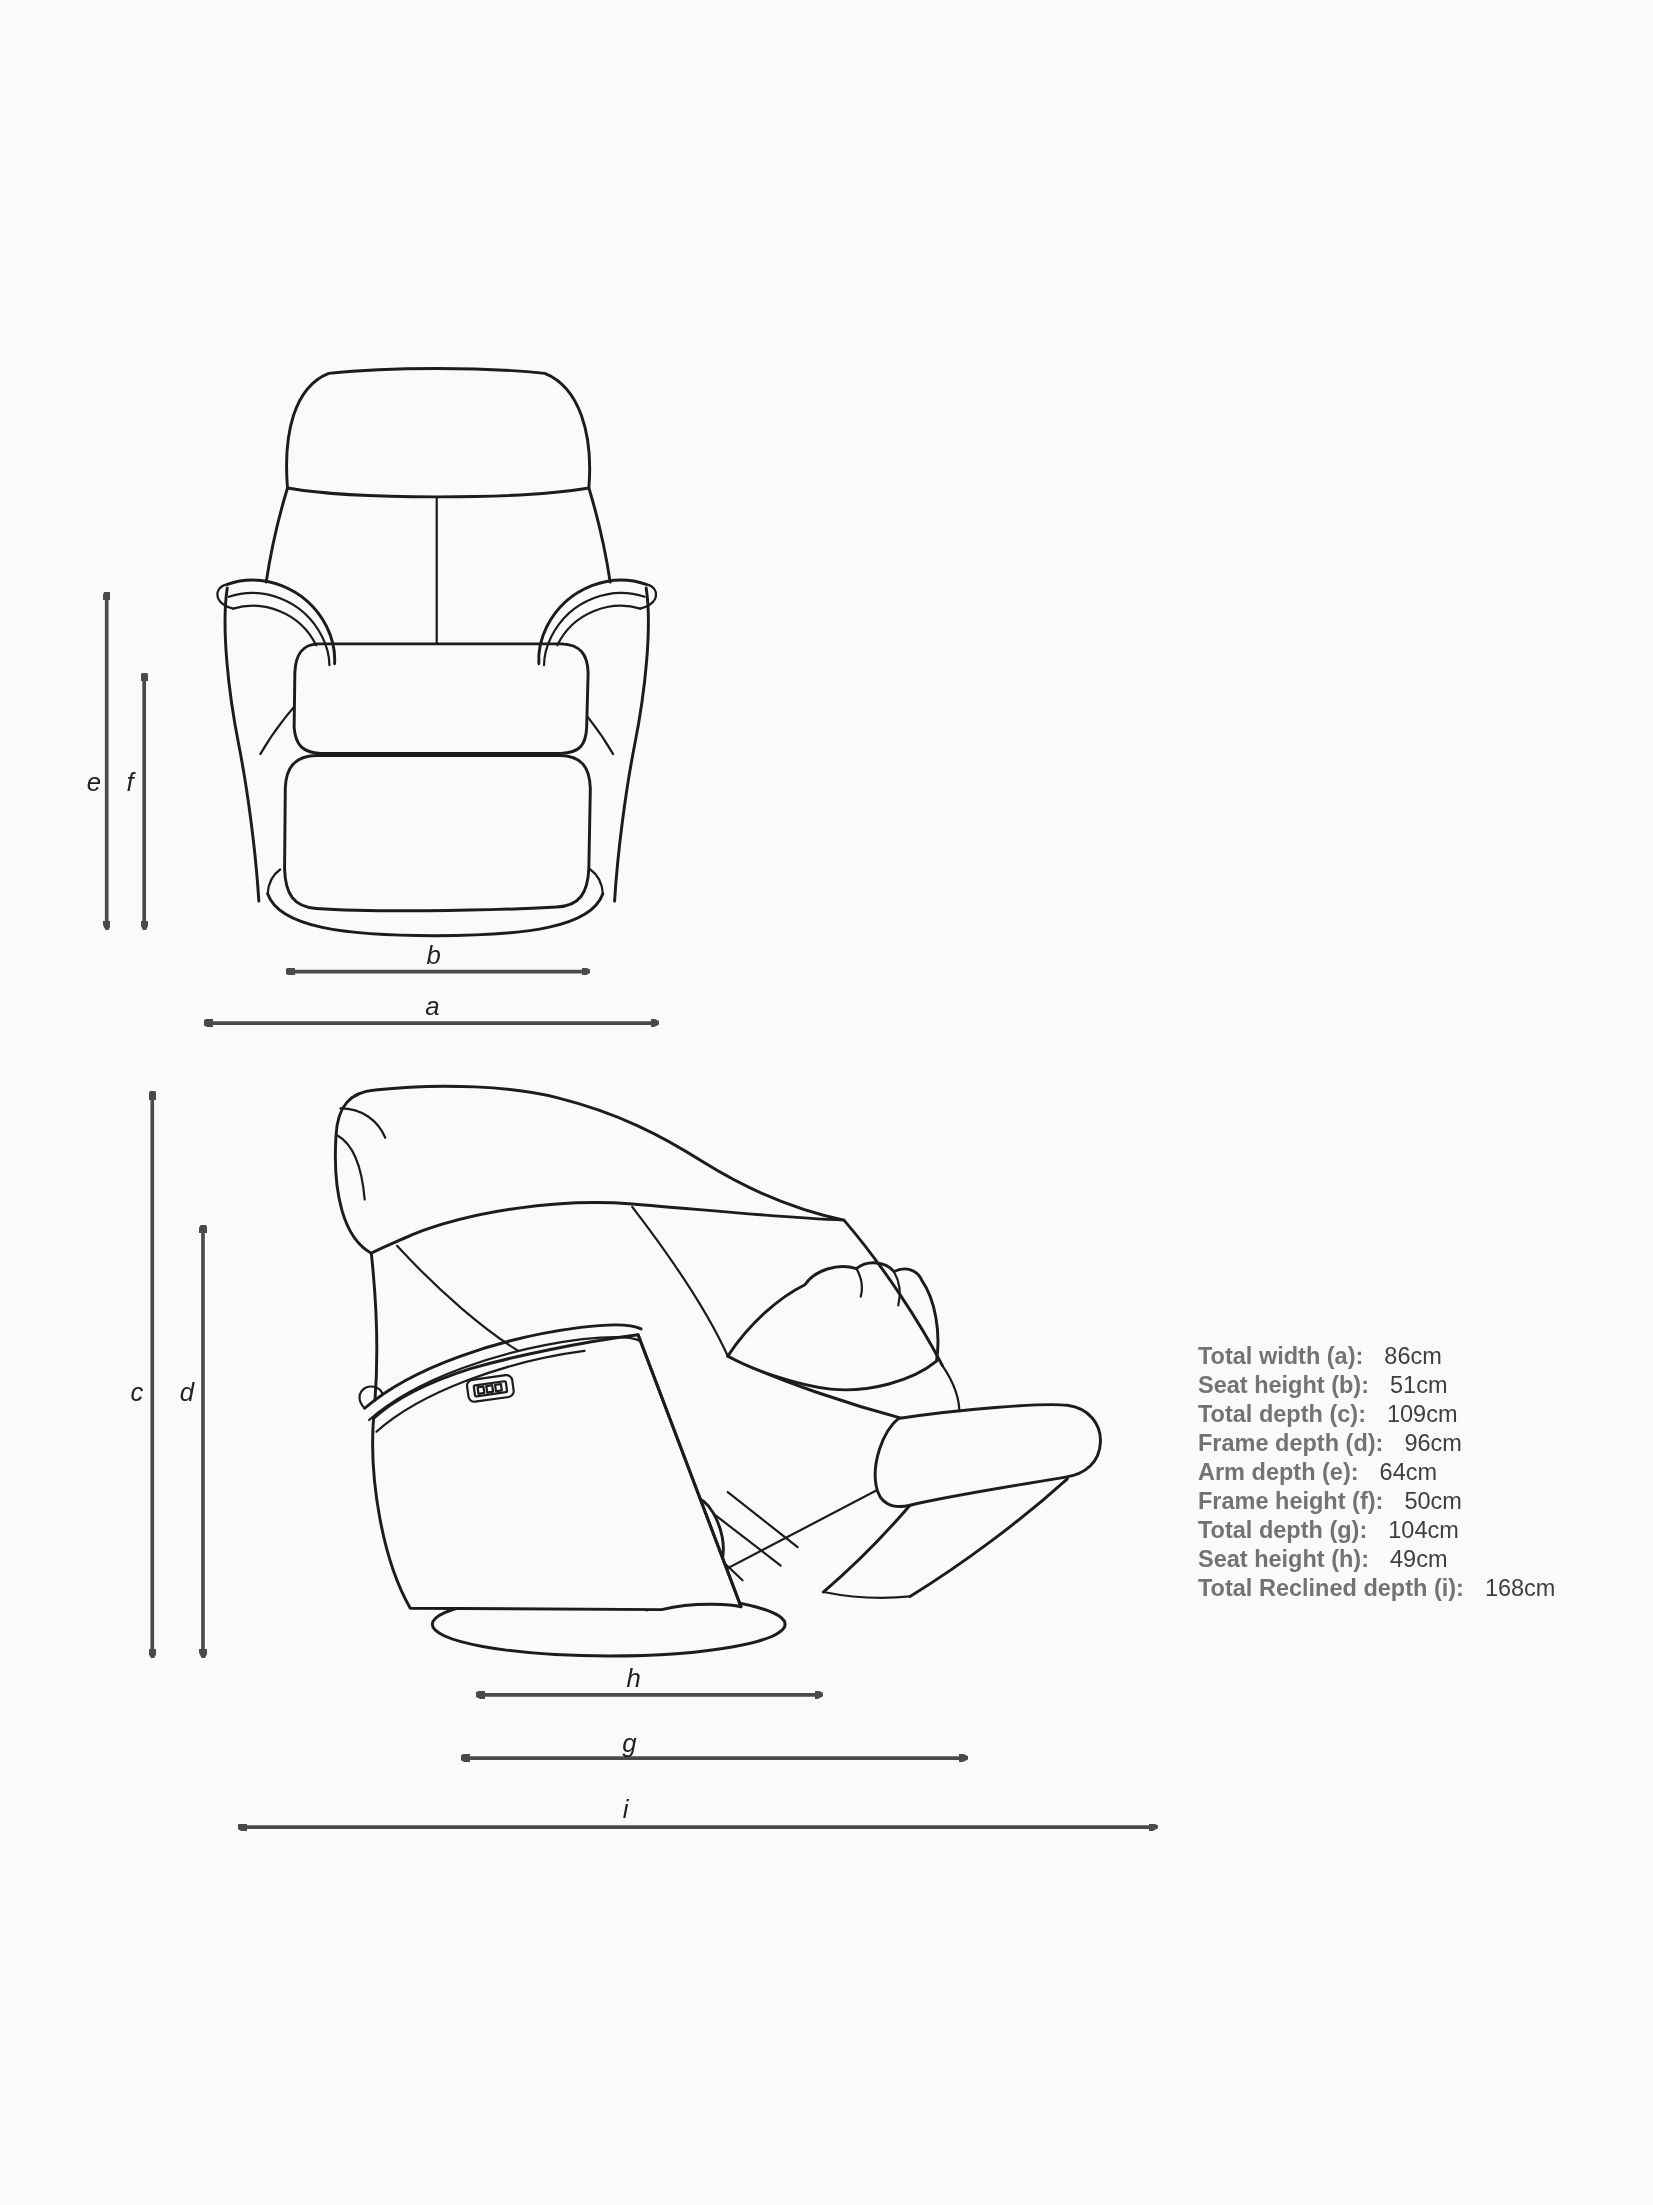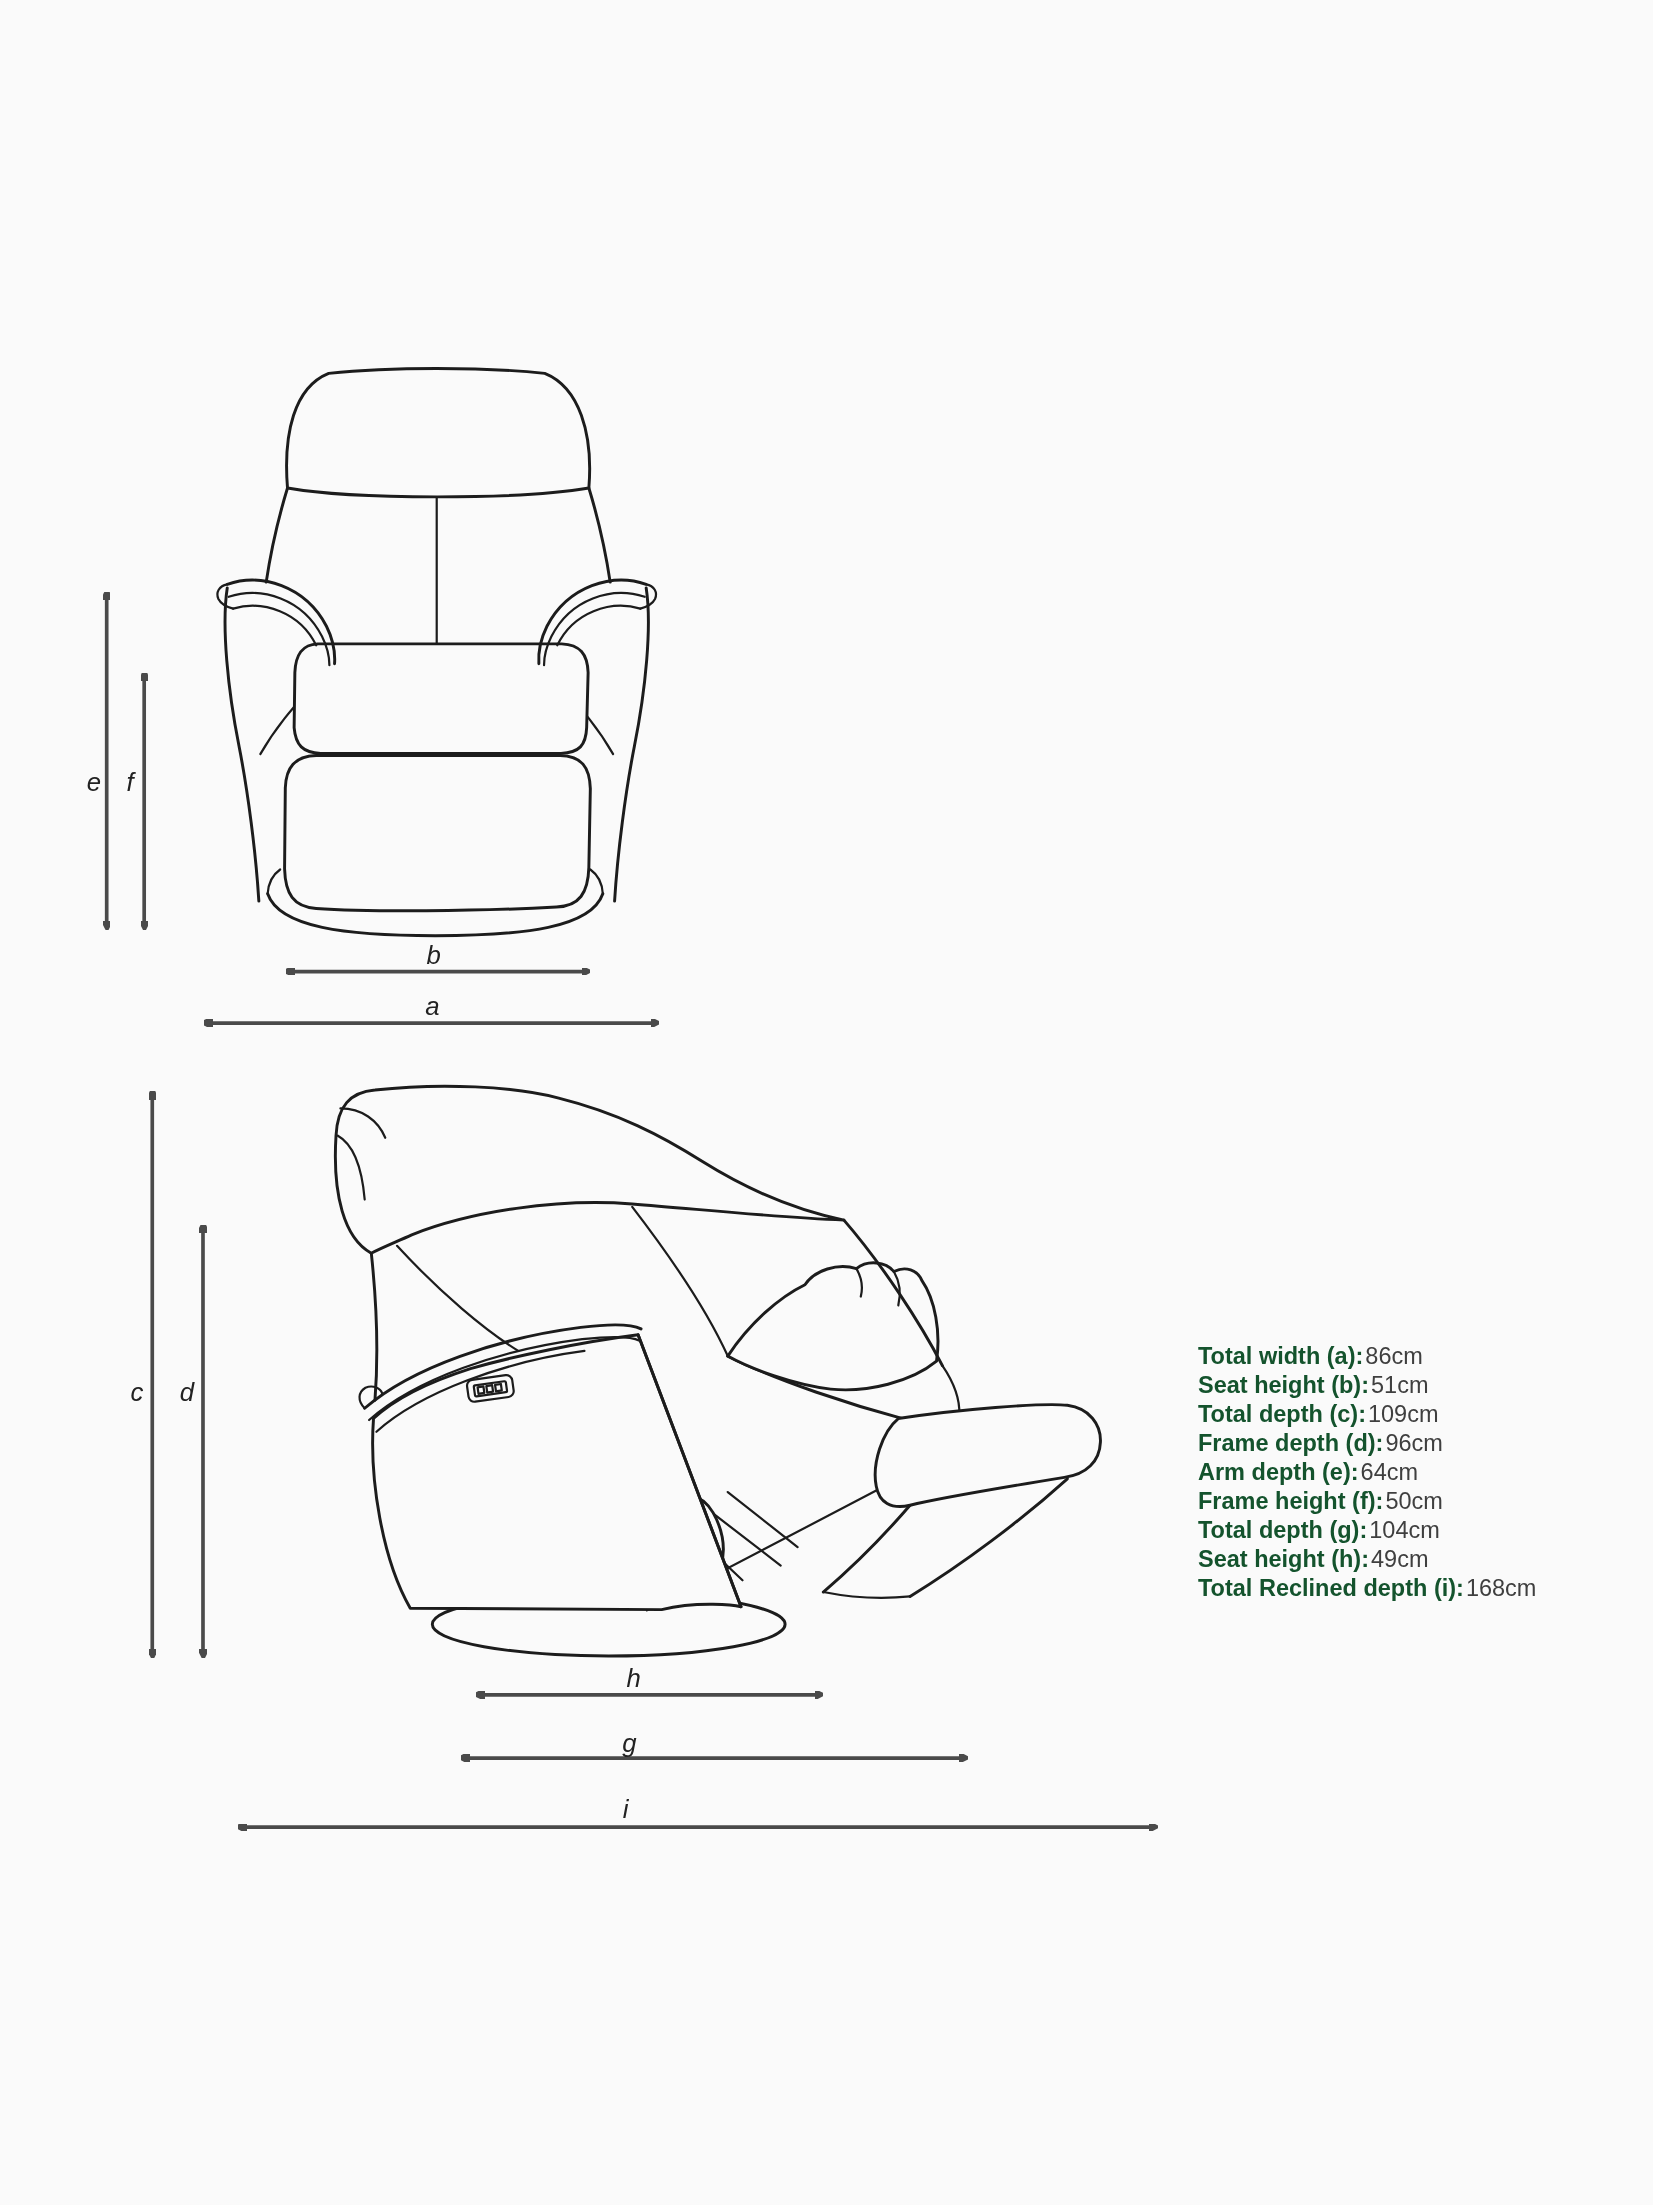--- a/index.html
+++ b/index.html
@@ -11,22 +11,22 @@
   .chair-line{fill:none;stroke:#1c1c1c;stroke-width:4;stroke-linecap:round;stroke-linejoin:round;}
   .chair-line.thin{stroke-width:3;}
   .chair-fill{fill:#fafafa;stroke:#1c1c1c;stroke-width:4;stroke-linejoin:round;}
   .dim-arrow{stroke:#4a4a4a;stroke-width:5;}
   .dim-letter{font-family:"Liberation Sans", sans-serif;font-style:italic;font-size:35px;fill:#222;}
   .spec-list{
     position:absolute;left:1198px;top:1342px;width:441px;
     font-size:23.5px;line-height:29px;color:#3a3a3a;white-space:nowrap;
   }
   .spec-row{display:block;}
-  .spec-label{font-weight:bold;color:#14532d;}
-  .spec-value{font-weight:normal;color:#3f3f3f;margin-left:2px;}
+  .spec-label{font-weight:bold;color:#737373;}
+  .spec-value{font-weight:normal;color:#3f3f3f;margin-left:21px;}
 </style>
 </head>
 <body>
 
 <div class="page">
 
   <svg class="drawing" width="1654" height="2205" viewBox="0 0 2250 3000">
     <defs>
       <marker id="ah-end" markerWidth="12" markerHeight="10" refX="9" refY="5" orient="auto" markerUnits="userSpaceOnUse">
         <path d="M0,0 L10,5 L0,10 Z" fill="#4a4a4a" transform="scale(2.4) translate(-3.2,-3.1)"></path>

